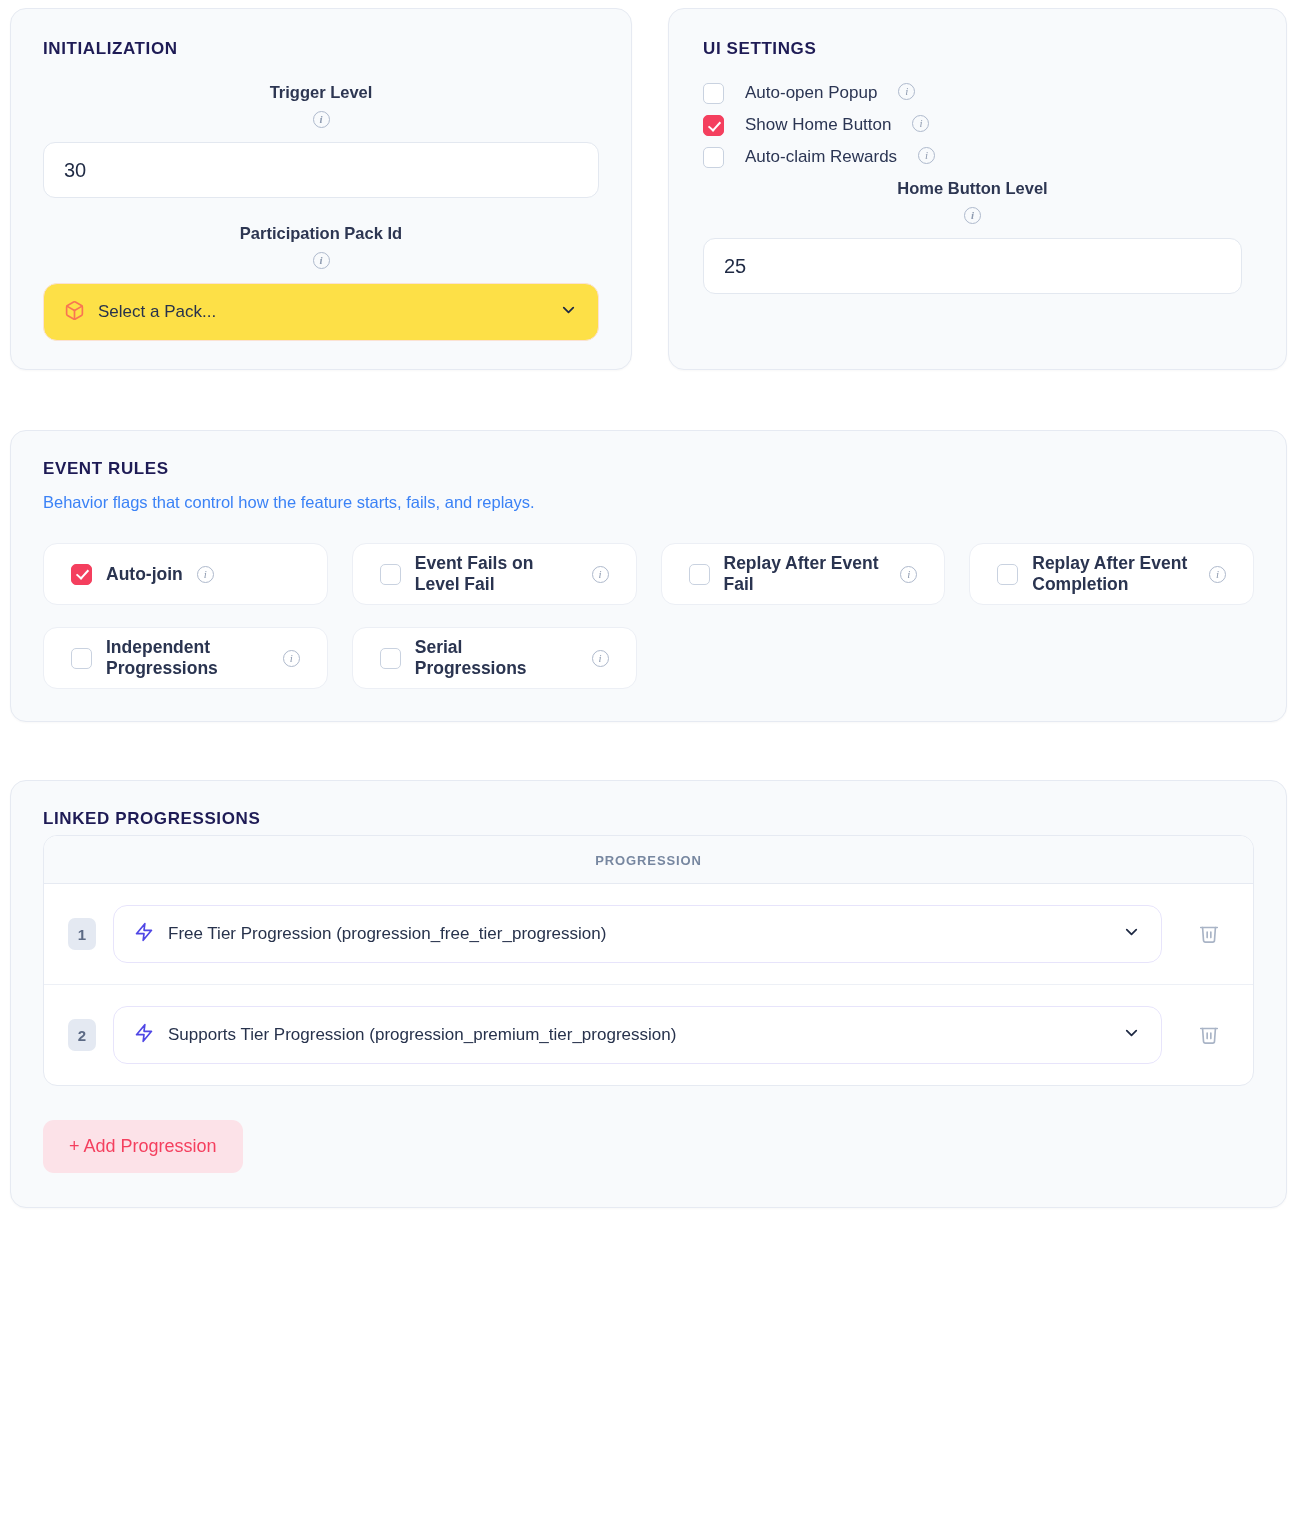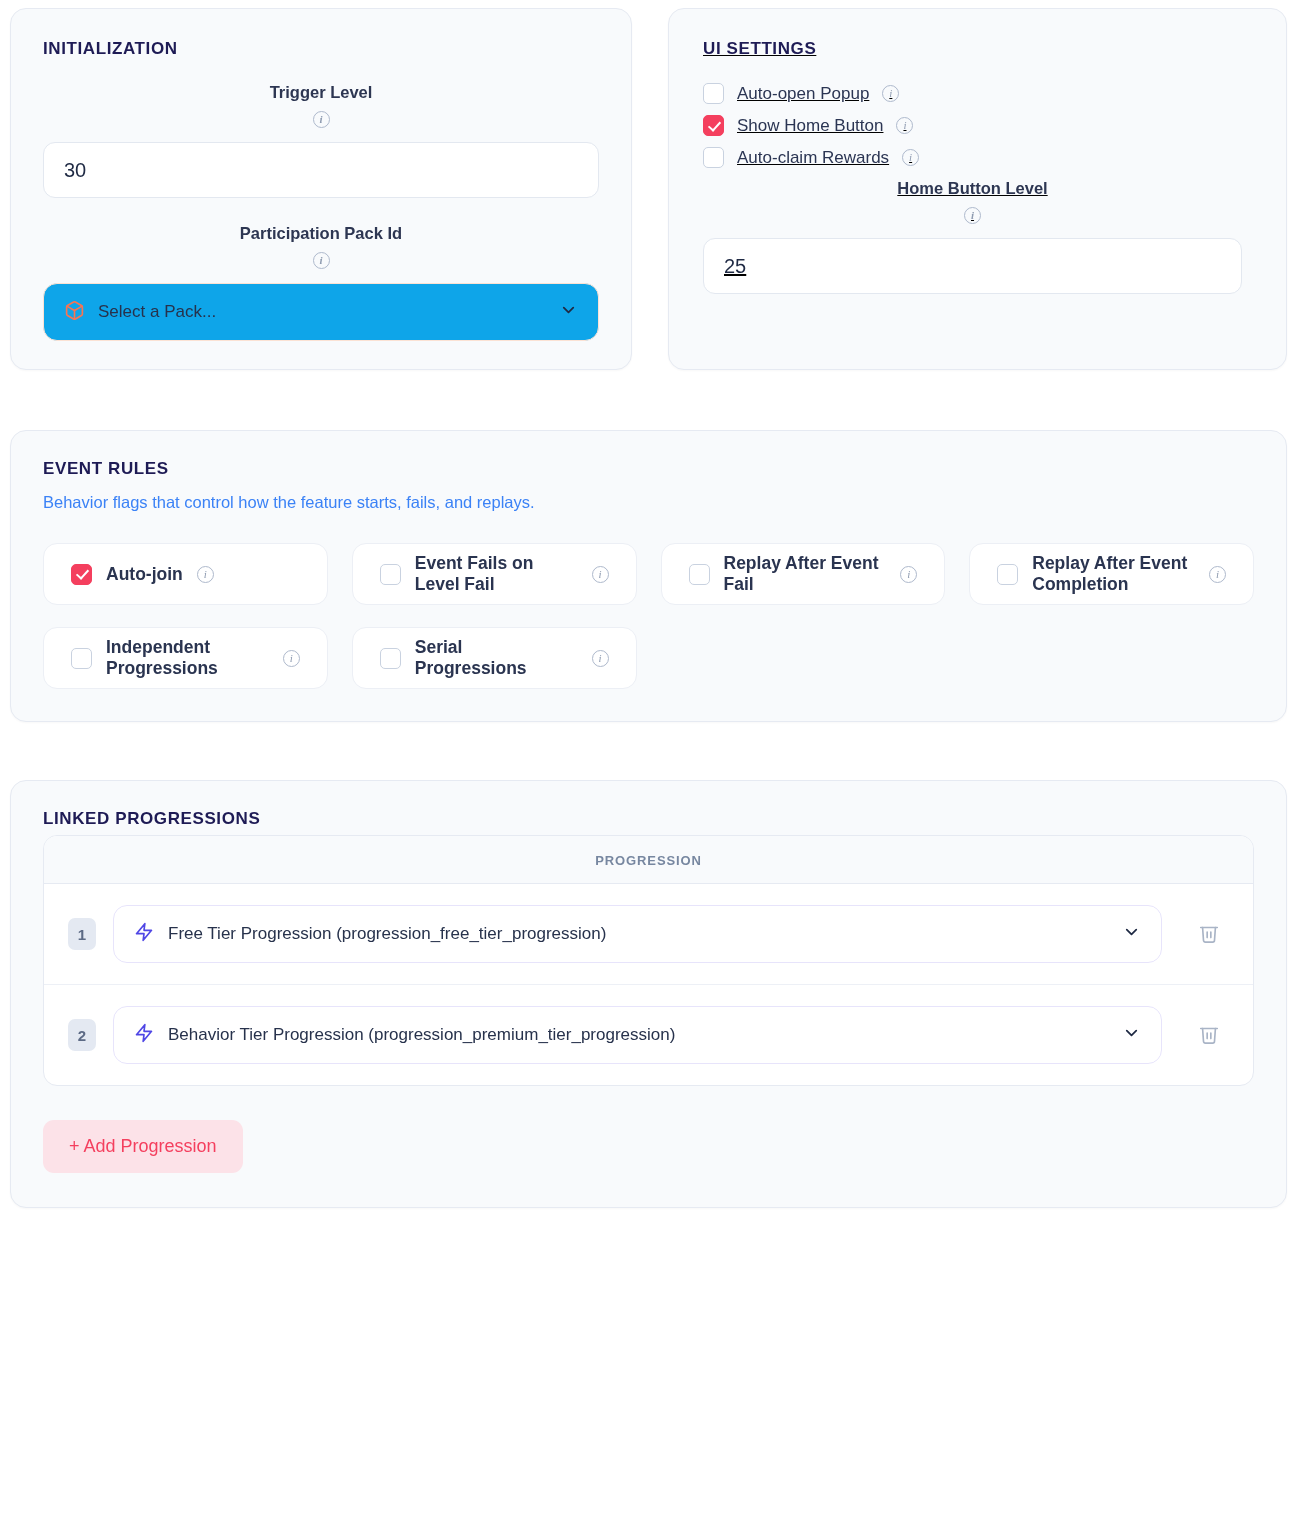--- a/index.html
+++ b/index.html
@@ -21,21 +21,21 @@
     box-shadow: 0 1px 2px rgba(16,24,40,0.03);
   }
 
   
   .top-row {
     display: flex;
     gap: 36px;
     align-items: stretch;
   }
   .card-init { width: 622px; padding: 30px 32px 28px 32px; }
-  .card-ui   { flex: 1;      padding: 30px 44px 28px 34px; text-decoration: underline; }
+  .card-ui   { flex: 1;      padding: 30px 44px 28px 34px; }
 
   .section-title {
     font-size: 17px;
     font-weight: bold;
     letter-spacing: 0.6px;
     color: #1E1B55;
     margin: 0 0 24px 0;
   }
   .section-title.tight { margin-bottom: 6px; }
 
@@ -74,21 +74,21 @@
   }
   .select-box {
     position: relative;
     display: flex;
     align-items: center;
     gap: 13px;
     width: 100%;
     height: 58px;
     border: 1px solid #FBE2D4;
     border-radius: 14px;
-    background: #0ea5e9;
+    background: #fde047;
     padding: 8px 20px;
     cursor: pointer;
   }
   .select-text {
     font-size: 17px;
     color: #27324C;
   }
   .chev {
     position: absolute;
     right: 20px;
@@ -109,22 +109,21 @@
     font-size: 11px;
     font-family: "Liberation Serif", serif;
     font-style: italic;
     line-height: 1;
     flex: none;
   }
 
   
   .cbrow {
     display: flex;
-    align-items: center;
-    gap: 13px;
+    gap: 21px;
     margin-bottom: 11px;
   }
   .cbox {
     width: 21px; height: 21px;
     border-radius: 5px;
     border: 1.6px solid #C9D2E0;
     background: #ffffff;
     flex: none;
     position: relative;
     cursor: pointer;
@@ -398,21 +397,21 @@
     </div>
 
     <div class="prog-row">
       <span class="row-num">2</span>
       <div class="prog-select">
         <span>
           <svg width="20" height="20" viewBox="0 0 24 24" fill="none" stroke="#4F46E5" stroke-width="2" stroke-linecap="round" stroke-linejoin="round">
               <polygon points="13 2 3 14 12 14 11 22 21 10 12 10 13 2"></polygon>
             </svg>
         </span>
-        <span class="prog-name">Behavior Tier Progression (progression_premium_tier_progression)</span>
+        <span class="prog-name">Supports Tier Progression (progression_premium_tier_progression)</span>
         <span class="chev">
           <svg width="19" height="19" viewBox="0 0 24 24" fill="none" stroke="#1F2A44" stroke-width="2.2" stroke-linecap="round" stroke-linejoin="round">
               <polyline points="6 9 12 15 18 9"></polyline>
             </svg>
         </span>
       </div>
       <button class="trash-btn">
         <span>
           <svg width="22" height="22" viewBox="0 0 24 24" fill="none" stroke="#A9B4C6" stroke-width="1.8" stroke-linecap="round" stroke-linejoin="round">
             <polyline points="3 6 5 6 21 6"></polyline>

